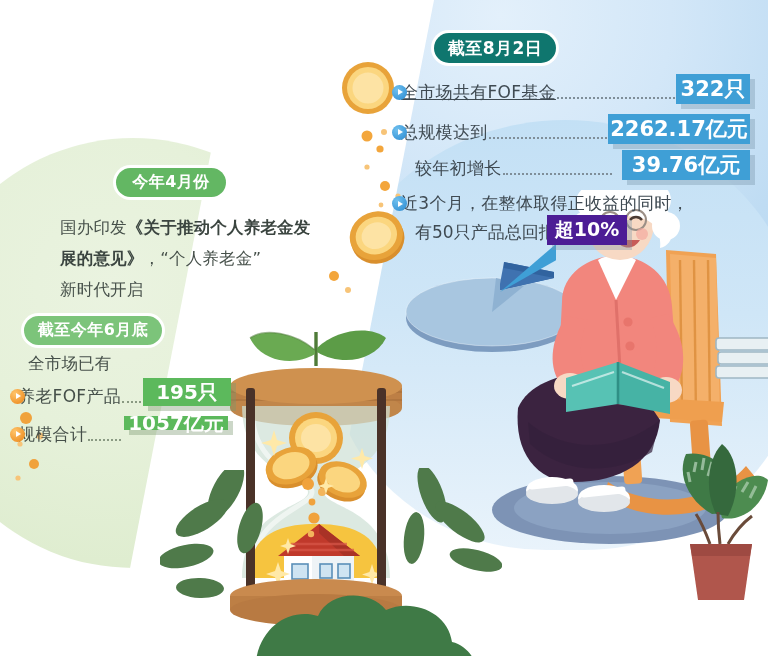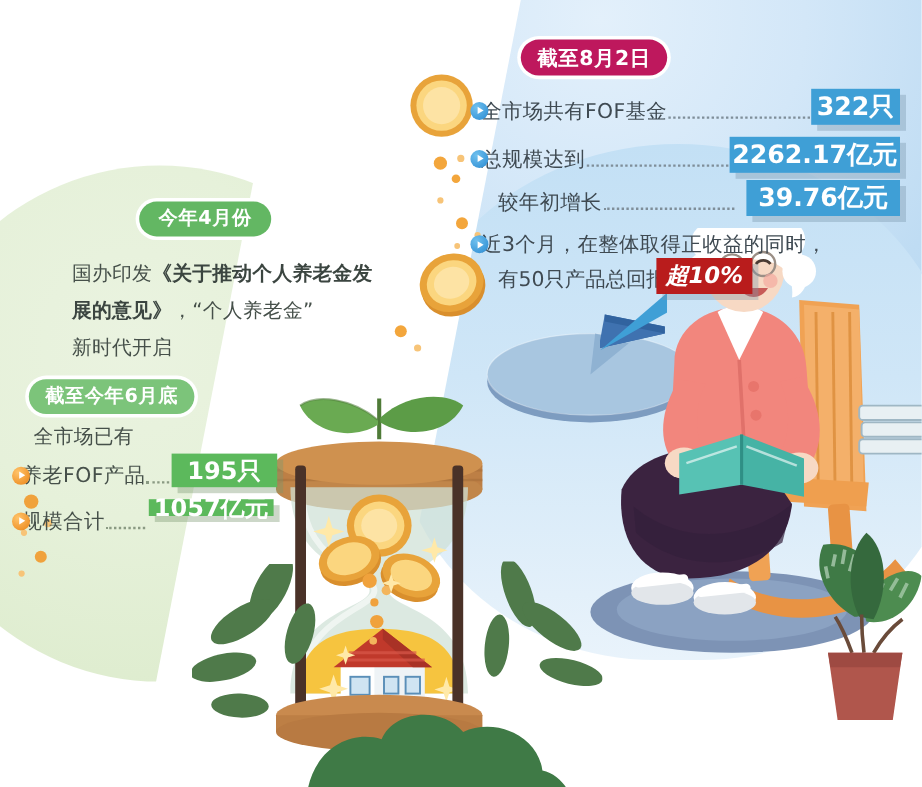--- a/index.html
+++ b/index.html
@@ -36,21 +36,21 @@
   }
 
   
   .pill{
     position:absolute;border-radius:999px;color:#ffffff;
     font-weight:bold;text-align:center;white-space:nowrap;
     box-shadow:0 0 0 3px #ffffff;
     display:flex;align-items:center;justify-content:center;
     letter-spacing:.5px;
   }
-  #pill-blue{left:434px;top:33px;width:122px;height:30px;background:#be185d;font-size:17px;}
+  #pill-blue{left:434px;top:33px;width:122px;height:30px;background:#0f766e;font-size:17px;}
   #pill-green-1{left:116px;top:168px;width:110px;height:29px;background:#63b763;font-size:16px;}
   #pill-green-2{left:24px;top:316px;width:138px;height:29px;background:#7cc47a;font-size:16px;}
 
   
   .bullet{
     position:absolute;width:15px;height:15px;border-radius:50%;
     display:flex;align-items:center;justify-content:center;
   }
   .bullet.blue{background:radial-gradient(circle at 34% 30%,#6fc0ee 0%,#3e9ada 70%,#2f86c7 100%);}
   .bullet.orange{background:radial-gradient(circle at 34% 30%,#ffc46b 0%,#f0962e 70%,#e07d18 100%);}
@@ -85,24 +85,23 @@
     font-size:16.5px;line-height:31px;color:#46504a;letter-spacing:.2px;
   }
   #doc-text b{font-weight:bold;color:#3b4540;}
   #sub-text{
     position:absolute;left:28px;top:353px;font-size:16.5px;color:#46504a;letter-spacing:.2px;
   }
 
   
   #bubble{
     position:absolute;left:547px;top:215px;width:80px;height:30px;
-    background:#b91c1c;color:#fff;font-weight:bold;font-size:19px;
+    background:#4c1d95;color:#fff;font-weight:bold;font-size:19px;
     display:flex;align-items:center;justify-content:center;
     box-shadow:5px 5px 0 rgba(120,150,170,.35);
-    font-style:italic;
   }
   #bubble-tail{
     position:absolute;left:500px;top:244px;width:56px;height:48px;
     background:#3f9fd6;
     clip-path:polygon(100% 0, 100% 34%, 0% 100%);
   }
 
   
   .art{position:absolute;}
 
@@ -361,21 +360,21 @@
     <path d="M30 116 L92 116 L84 172 L38 172 Z" fill="#b0564c"></path>
     <path d="M30 116 L92 116 L90 128 L32 128 Z" fill="#9e4a42"></path>
   </svg>
 
   <div class="pill" id="pill-blue">截至8月2日</div>
 
   <div class="row" style="left:392px;top:79px;width:330px;height:26px;">
     <span class="bullet blue">
         <i></i>
       </span>
-    <span class="lbl" style="margin-left:9px;">全市场共有FOF基金</span>
+    <span class="lbl" style="margin-left:9px;text-decoration:underline;">全市场共有FOF基金</span>
     <span class="leader"></span>
   </div>
   <div class="badge blue" style="position:absolute;left:676px;top:74px;width:74px;height:30px;font-size:21px;">322只</div>
 
   <div class="row" style="left:392px;top:119px;width:222px;height:26px;">
     <span class="bullet blue">
         <i></i>
       </span>
     <span class="lbl" style="margin-left:9px;">总规模达到</span>
     <span class="leader"></span>

